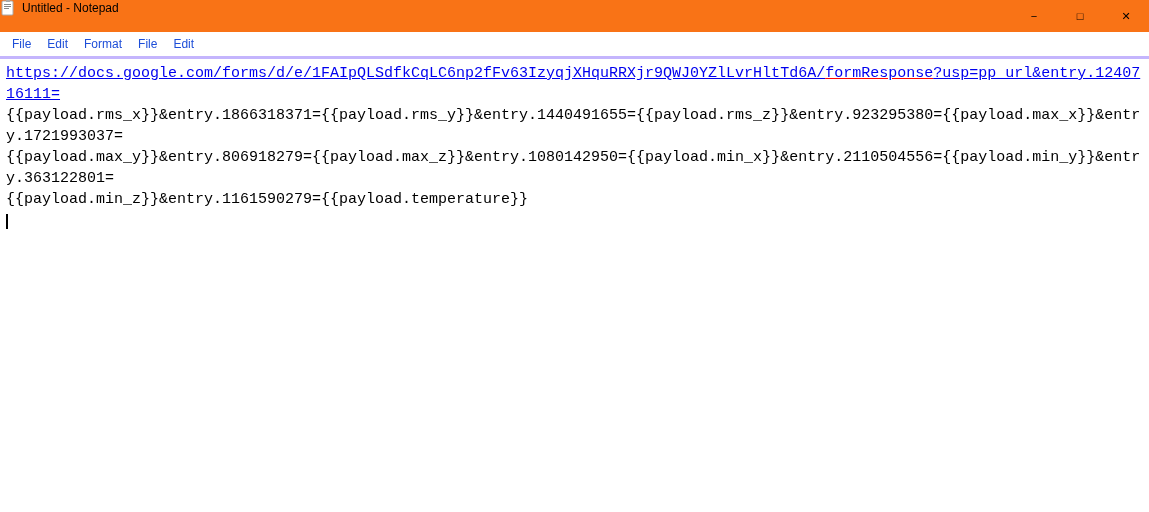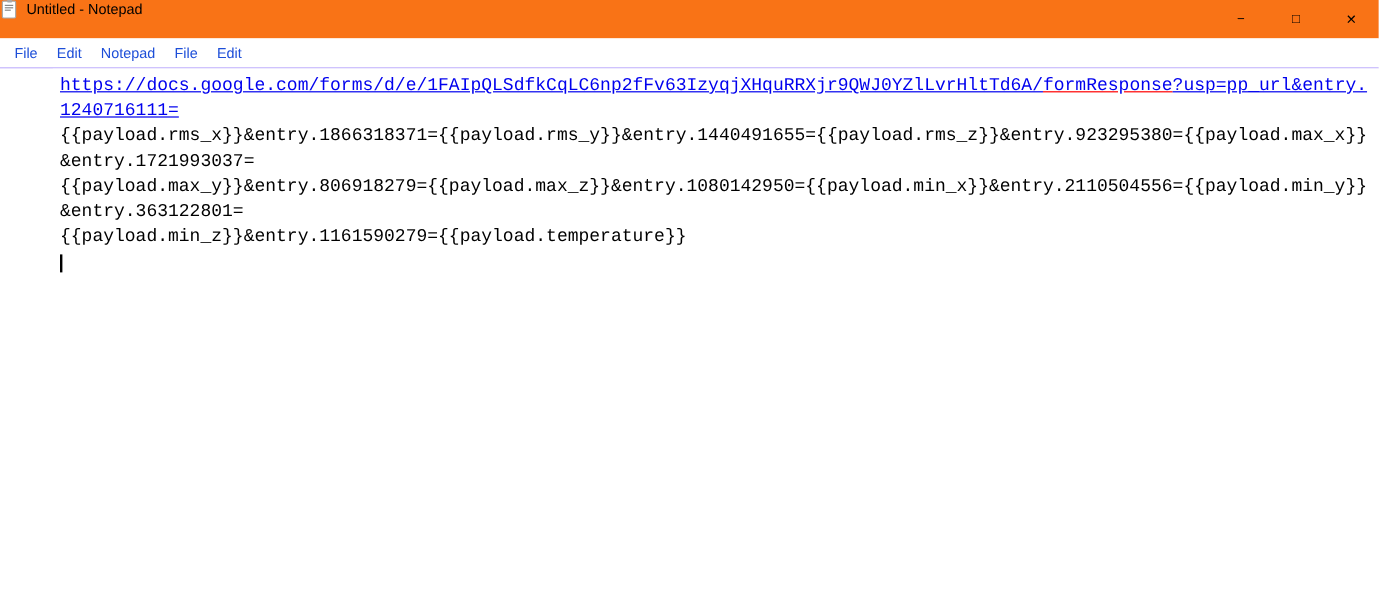--- a/index.html
+++ b/index.html
@@ -89,22 +89,21 @@
       color: #1d4ed8;
       cursor: pointer;
       border-radius: 3px;
     }
 
     
     .editor-container {
       flex: 1;
       position: relative;
       overflow: hidden;
-      border-top: 1px solid #c4b5fd;
-      padding-left: 44px;
+      border-top: 3px solid #c4b5fd;
     }
 
     
     .text-display {
       padding: 4px 6px;
       font-family: 'Courier New', Courier, monospace;
       font-size: 15px;
       line-height: 1.4;
       color: #000;
       white-space: pre-wrap;
@@ -176,21 +175,21 @@
   <div class="title-bar-controls">
     <button class="title-bar-btn minimize">−</button>
     <button class="title-bar-btn maximize">□</button>
     <button class="title-bar-btn close">✕</button>
   </div>
 </div>
 
 <div class="menu-bar">
   <span class="menu-item">File</span>
   <span class="menu-item">Edit</span>
-  <span class="menu-item">Notepad</span>
+  <span class="menu-item">Format</span>
   <span class="menu-item">File</span>
   <span class="menu-item">Edit</span>
 </div>
 
 <div class="editor-container">
   <div class="text-display"><span><span class="link-text">https://docs.google.com/forms/d/e/1FAIpQLSdfkCqLC6np2fFv63IzyqjXHquRRXjr9QWJ0YZlLvrHltTd6A/</span><span class="link-underline-red">formResponse</span><span class="link-text">?usp=pp_url&amp;entry.1240716111=</span>
 </span><span>{{payload.rms_x}}&amp;entry.1866318371={{payload.rms_y}}&amp;entry.1440491655={{payload.rms_z}}&amp;entry.923295380={{payload.max_x}}&amp;entry.1721993037=
 </span><span>{{payload.max_y}}&amp;entry.806918279={{payload.max_z}}&amp;entry.1080142950={{payload.min_x}}&amp;entry.2110504556={{payload.min_y}}&amp;entry.363122801=
 </span><span>{{payload.min_z}}&amp;entry.1161590279={{payload.temperature}}
 </span><span class="cursor-line"><span class="cursor"></span></span></div>

